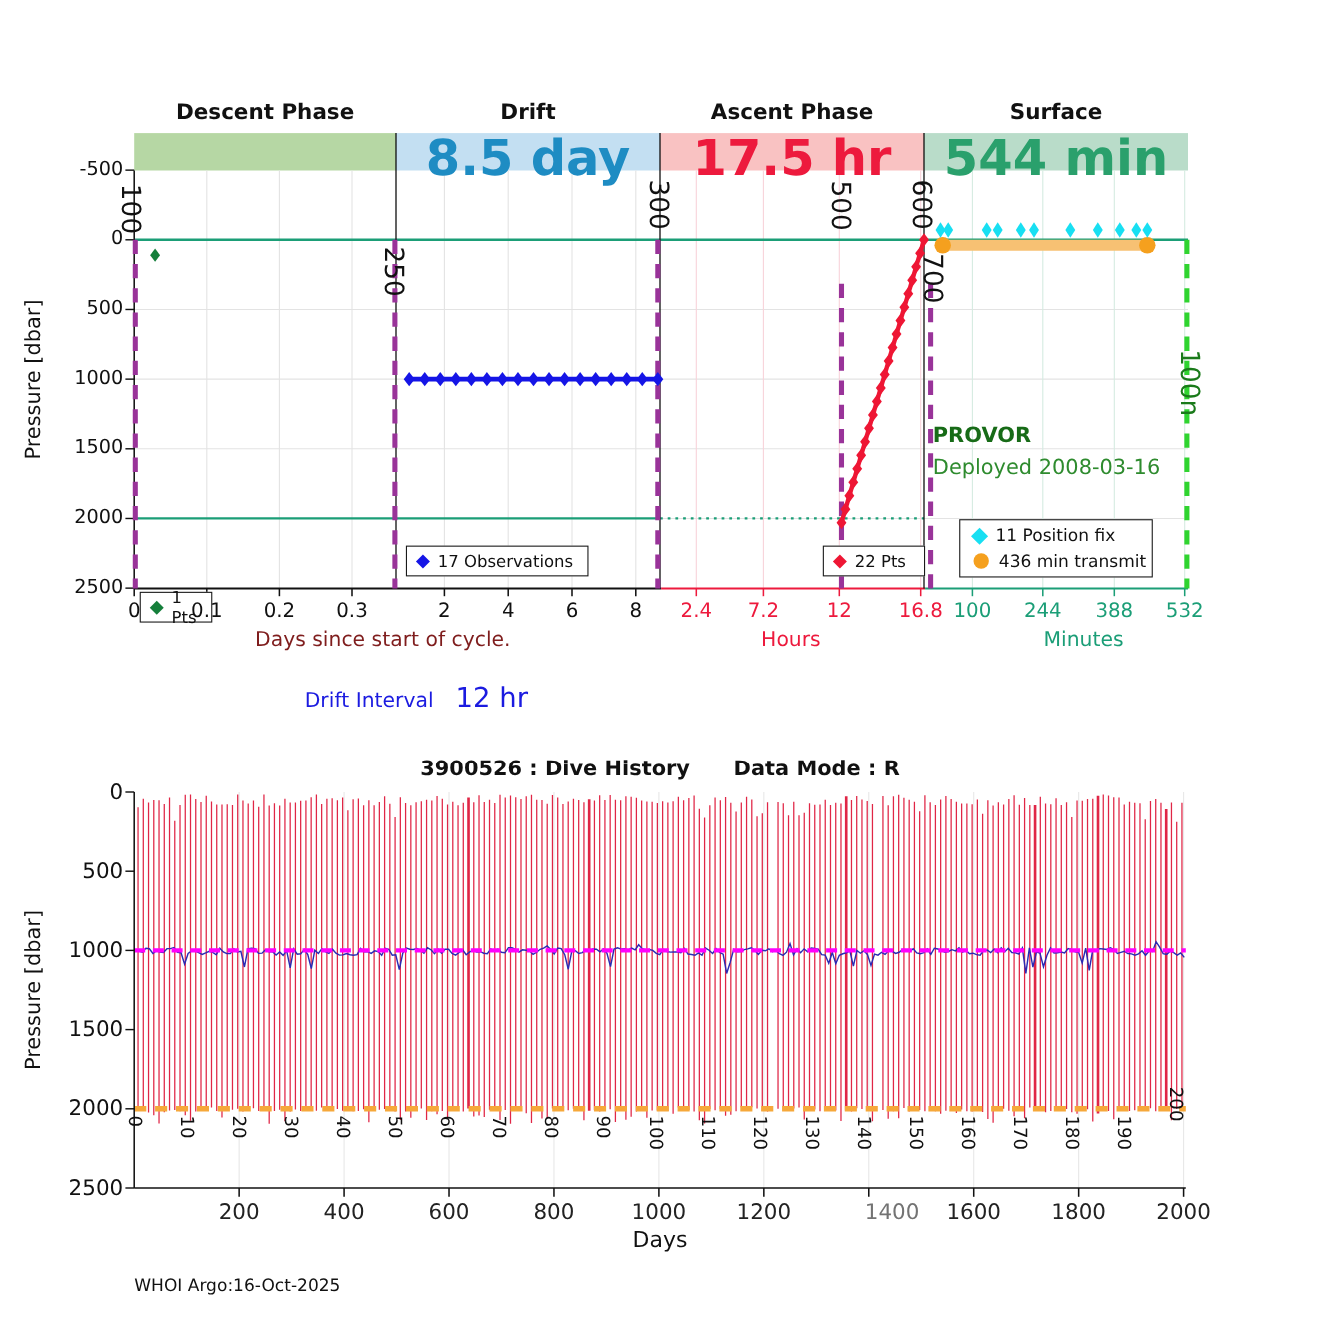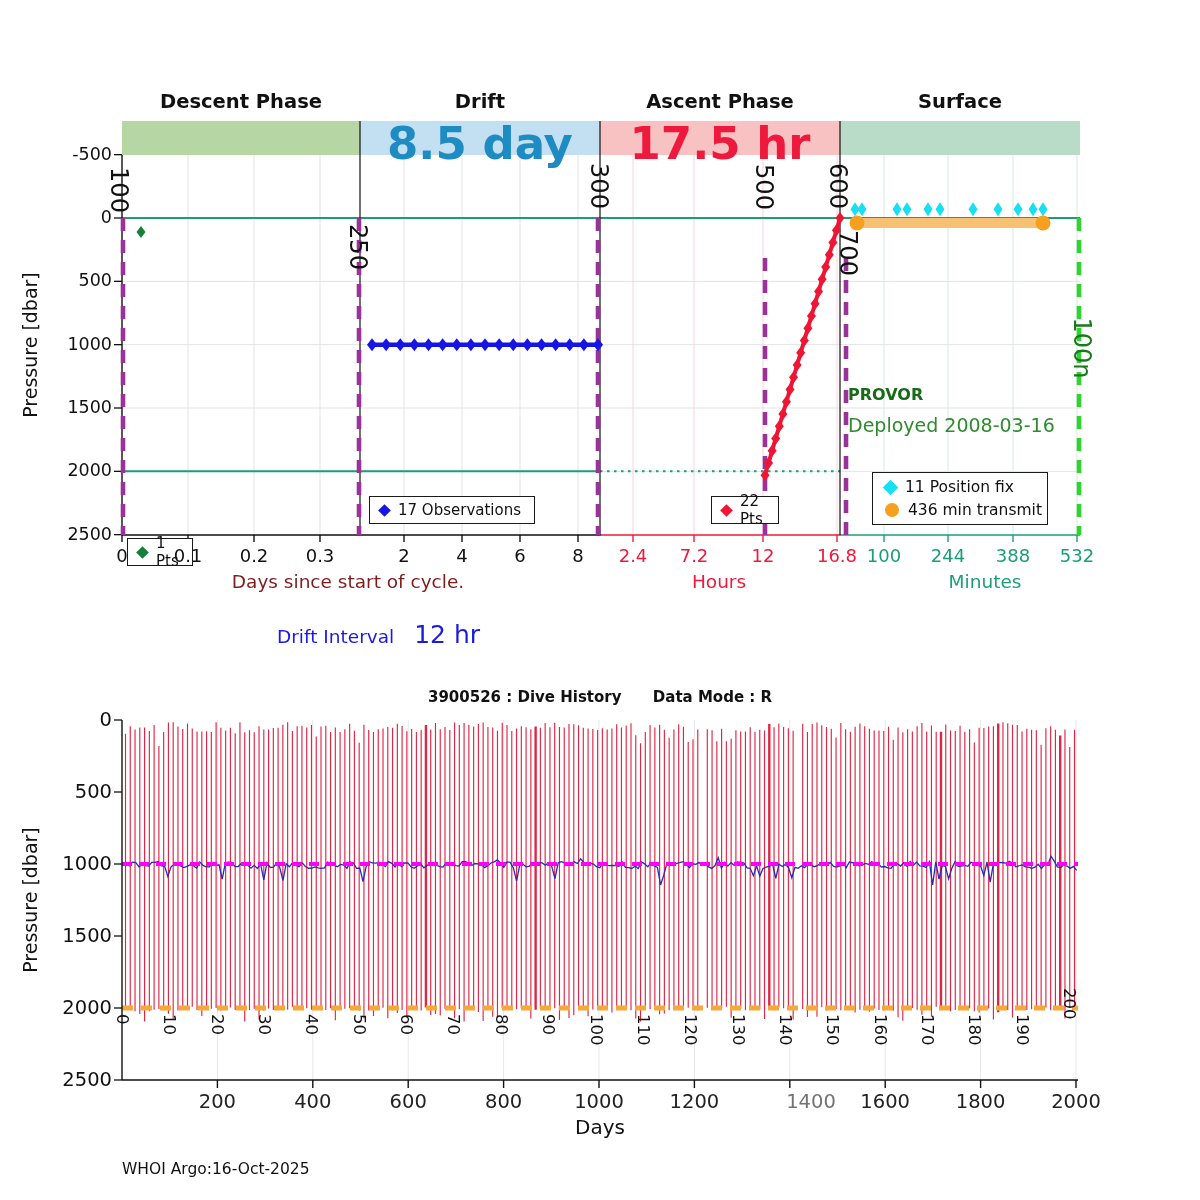--- a/index.html
+++ b/index.html
@@ -19,23 +19,23 @@
   .legend-box{position:absolute;background:#fff;border:1.6px solid #1a1a1a;display:flex;
               align-items:center;padding-left:10px;gap:9px;box-sizing:border-box;font-size:15px;}
   .legend-box2{position:absolute;background:#fff;border:1.6px solid #1a1a1a;display:flex;
                flex-direction:column;justify-content:center;padding-left:12px;gap:5px;
                box-sizing:border-box;font-size:15.5px;}
   .lrow{display:flex;align-items:center;gap:9px;}
   .dmark{width:9px;height:9px;transform:rotate(45deg);flex:0 0 auto;}
   .cmark{width:14px;height:14px;border-radius:50%;flex:0 0 auto;}
   .drift-int{font-size:18.5px;}
   .drift-int .big{font-size:25px;margin-left:20px;}
-  .provor{font-size:16px;font-weight:bold;}
+  .provor{font-size:19px;font-weight:bold;}
   .deployed{font-size:19px;}
-  .btitle{font-size:15px;font-weight:bold;white-space:pre;transform:translateX(-50%);}
+  .btitle{font-size:19px;font-weight:bold;white-space:pre;transform:translateX(-50%);}
   .btick{font-size:19.5px;transform:translateX(-50%);}
   .cycle-label{font-size:16.5px;color:#111;}
   .footer{font-size:15.5px;}
 </style>
 </head>
 <body>
 
 <div id="stage">
   <svg id="chart-svg" width="1200" height="1200">
       <rect x="122" y="121" width="238" height="34" fill="#b6d7a4"></rect>
@@ -387,39 +387,40 @@
       <line x1="1076" y1="1080" x2="1076" y2="1088" stroke="#111" stroke-width="1.4"></line>
     </svg>
 
 
   <div class="lbl phase-title" style="left:241px;top:90px;">Descent Phase</div>
   <div class="lbl phase-title" style="left:480px;top:90px;">Drift</div>
   <div class="lbl phase-title" style="left:720px;top:90px;">Ascent Phase</div>
   <div class="lbl phase-title" style="left:960px;top:90px;">Surface</div>
   <div class="lbl phase-value" style="left:480px;top:117px;color:#1e8cc3;">8.5 day</div>
   <div class="lbl phase-value" style="left:720px;top:117px;color:#ed1a3d;">17.5 hr</div>
+  <div class="lbl phase-value" style="left:960px;top:117px;color:#2aa06c;">544 min</div>
 
   <div class="lbl vert ylab" style="left:30px;top:345px;">Pressure [dbar]</div>
 
   <div class="lbl caption" style="left:348px;top:571px;color:#7f1d1d;">Days since start of cycle.</div>
   <div class="lbl caption" style="left:719px;top:571px;color:#ed1a3d;">Hours</div>
   <div class="lbl caption" style="left:960px;top:571px;color:#1b9e77;margin-left:25px;">Minutes</div>
 
   <div class="lbl provor" style="left:848px;top:385px;color:#176b17;">PROVOR</div>
   <div class="lbl deployed" style="left:848px;top:414px;color:#2e8b2e;">Deployed 2008-03-16</div>
 
   <div class="legend-box" style="left:127px;top:496px;width:66px;height:28px;margin-top:42px;">
     <span class="dmark" style="background:#157f3b;"></span>
     <span>1 Pts</span>
   </div>
   <div class="legend-box" style="left:369px;top:496px;width:166px;height:28px;">
     <span class="dmark" style="background:#1515e6;"></span>
     <span>17 Observations</span>
   </div>
-  <div class="legend-box" style="left:711px;top:496px;width:68px;height:28px;">
+  <div class="legend-box" style="left:748px;top:496px;width:93px;height:28px;">
     <span class="dmark" style="background:#ee1634;"></span>
     <span>22 Pts</span>
   </div>
   <div class="legend-box2" style="left:872px;top:472px;width:176px;height:53px;">
     <div class="lrow">
       <span class="dmark" style="background:#18dff2;width:11px;height:11px;"></span>
       <span>11 Position fix</span>
     </div>
     <div class="lrow">
       <span class="cmark" style="background:#f5a01e;"></span>

